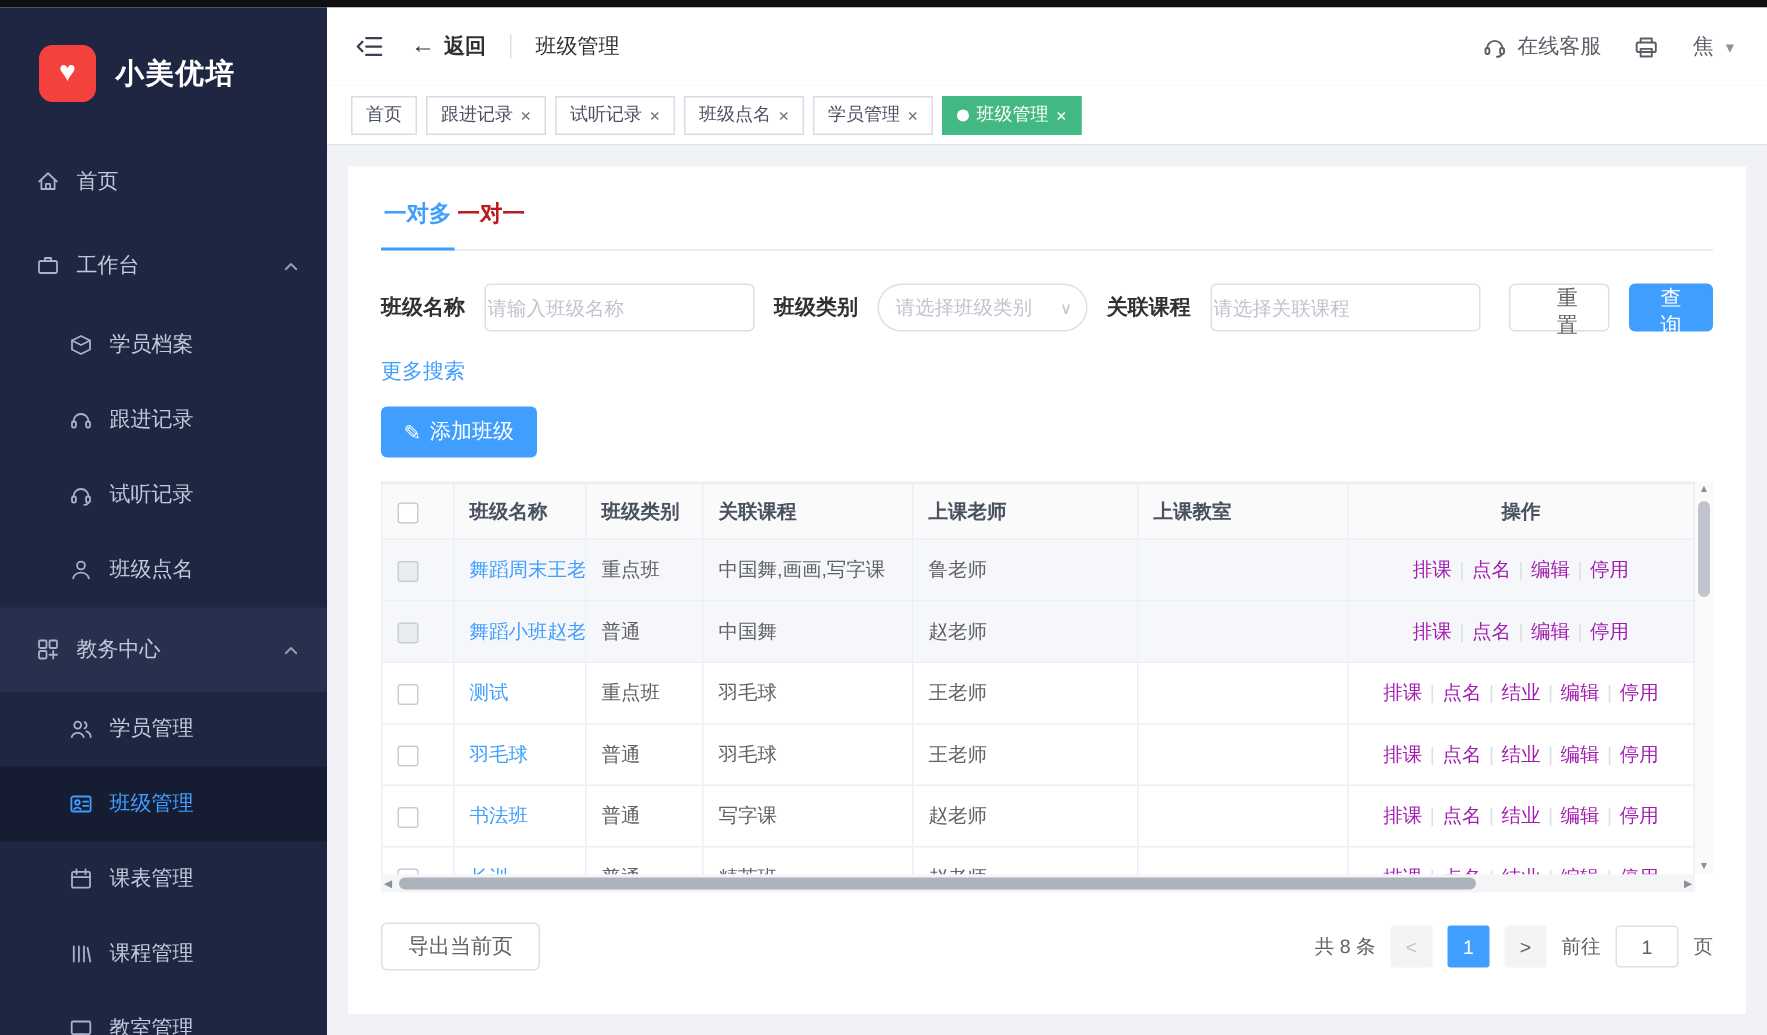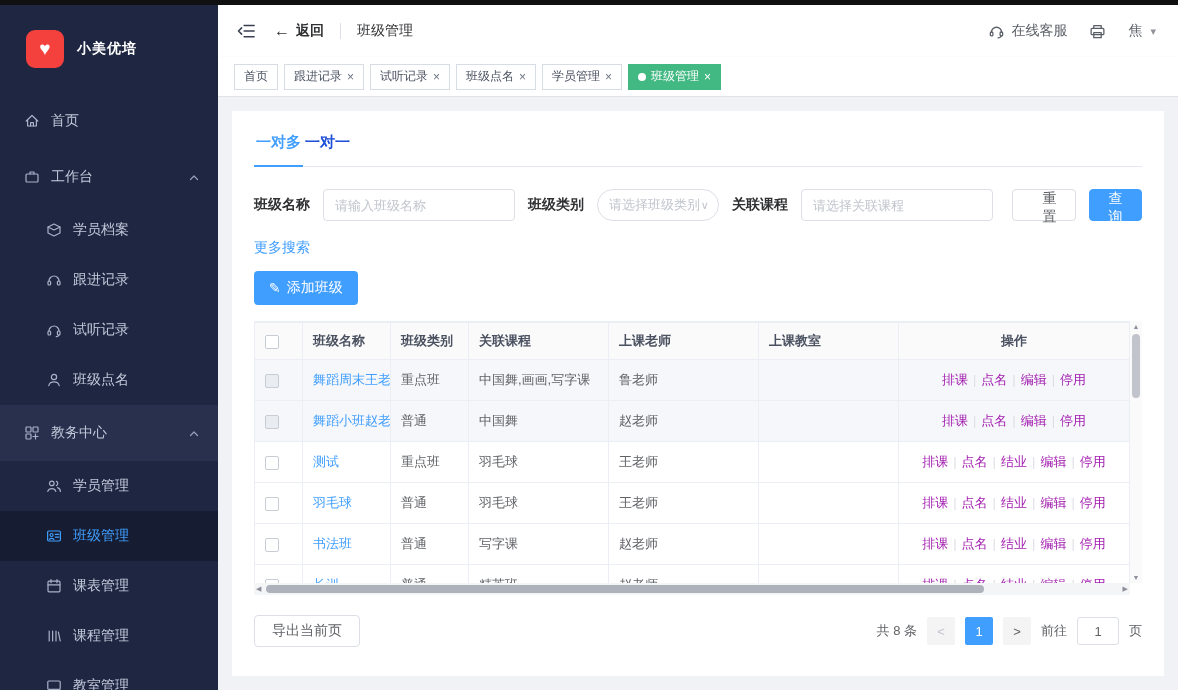--- a/index.html
+++ b/index.html
@@ -6,21 +6,21 @@
   html,body { width: 1178px; height: 690px; overflow: hidden; }
   body { font-family: "Liberation Sans", "DejaVu Sans", sans-serif; background: #f0f2f5; }
   .top-edge { height: 5px; background: #101010; }
   .layout { display: flex; height: 685px; }
 
   
   .sidebar { width: 218px; flex-shrink: 0; background: #1e2642; color: #c3c9da; overflow: hidden; }
   .logo { height: 88px; display: flex; align-items: center; padding-left: 26px; }
   .logo-badge { width: 38px; height: 38px; border-radius: 9px; background: #f5413d; color: #fff;
                 display: flex; align-items: center; justify-content: center; font-size: 19px; }
-  .logo-text { color: #fff; font-size: 14px; font-weight: bold; margin-left: 13px; letter-spacing: 1px; }
+  .logo-text { color: #fff; font-size: 19px; font-weight: bold; margin-left: 13px; letter-spacing: 1px; }
   .s-item { height: 56px; display: flex; align-items: center; padding: 0 18px 0 24px; gap: 11px;
             font-size: 14px; cursor: pointer; color: #c3c9da; }
   .s-item.sub { height: 50px; padding-left: 46px; }
   .s-item .s-icon { width: 16px; height: 16px; display: inline-flex; color: #aab2c9; flex-shrink: 0; }
   .s-item .chev { margin-left: auto; width: 12px; height: 12px; color: #98a1bb; }
   .s-item.lit { background: #28304e; }
   .s-item.active { color: #409eff; background: #161d33; }
   .s-item.active .s-icon { color: #409eff; }
   svg.ic { width: 100%; height: 100%; stroke: currentColor; fill: none; stroke-width: 1.2; stroke-linecap: round; stroke-linejoin: round; }
 
@@ -46,27 +46,27 @@
   .tag .x { font-size: 12px; color: #6b7280; }
   .tag.active { background: #42b983; border-color: #42b983; color: #fff; }
   .tag.active .x { color: #fff; }
   .tag .dot { width: 8px; height: 8px; border-radius: 50%; background: #fff; }
 
   
   .content { flex: 1; background: #f0f2f5; padding: 14px; overflow: hidden; }
   .card { background: #fff; height: 100%; padding: 18px 22px; overflow: hidden; }
 
   .mode-tabs { display: flex; border-bottom: 1px solid #e4e7ed; }
-  .mtab { padding: 4px 2px 13px; font-size: 15px; font-weight: bold; color: #1d4ed8; cursor: pointer; }
+  .mtab { padding: 4px 2px 13px; font-size: 15px; font-weight: bold; color: #b91c1c; cursor: pointer; }
   .mtab.active { color: #409eff; border-bottom: 2px solid #409eff; margin-bottom: -1px; }
 
   .filter-row { margin-top: 22px; display: flex; align-items: center; gap: 13px; }
   .f-label { font-size: 14px; font-weight: bold; color: #303133; white-space: nowrap; }
   .f-input { width: 192px; height: 32px; border: 1px solid #dcdfe6; border-radius: 4px;
-             padding: 0 11px; font-size: 13px; color: #606266; outline: none; font-family: inherit; }
+             padding: 0 1px; font-size: 13px; color: #606266; outline: none; font-family: inherit; }
   .f-input::placeholder { color: #c0c4cc; }
   .f-select { width: 186px; height: 32px; border: 1px solid #dcdfe6; border-radius: 16px;
               padding: 0 9px 0 11px; display: flex; align-items: center; justify-content: space-between;
               font-size: 13px; color: #c0c4cc; background: #fff; cursor: pointer; }
   .f-select .sel-caret { color: #c0c4cc; font-size: 11px; }
   .btn { height: 32px; padding: 0 17px; border-radius: 4px; font-size: 14px; cursor: pointer; font-family: inherit; }
   .btn-plain { border: 1px solid #dcdfe6; background: #fff; color: #606266; }
   .btn-primary { border: 1px solid #409eff; background: #409eff; color: #fff; }
   .filter-row .btn-plain { margin-left: 6px; padding-left: 28px; }
 

